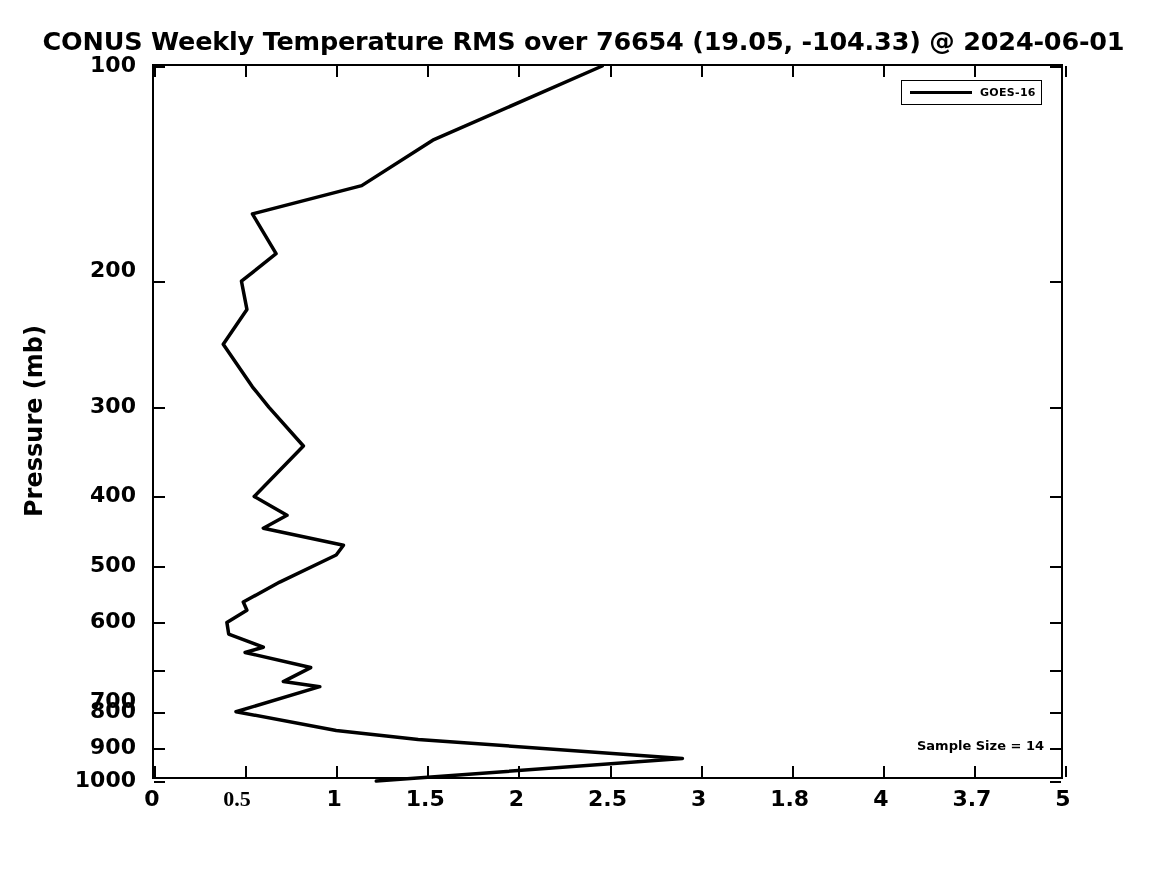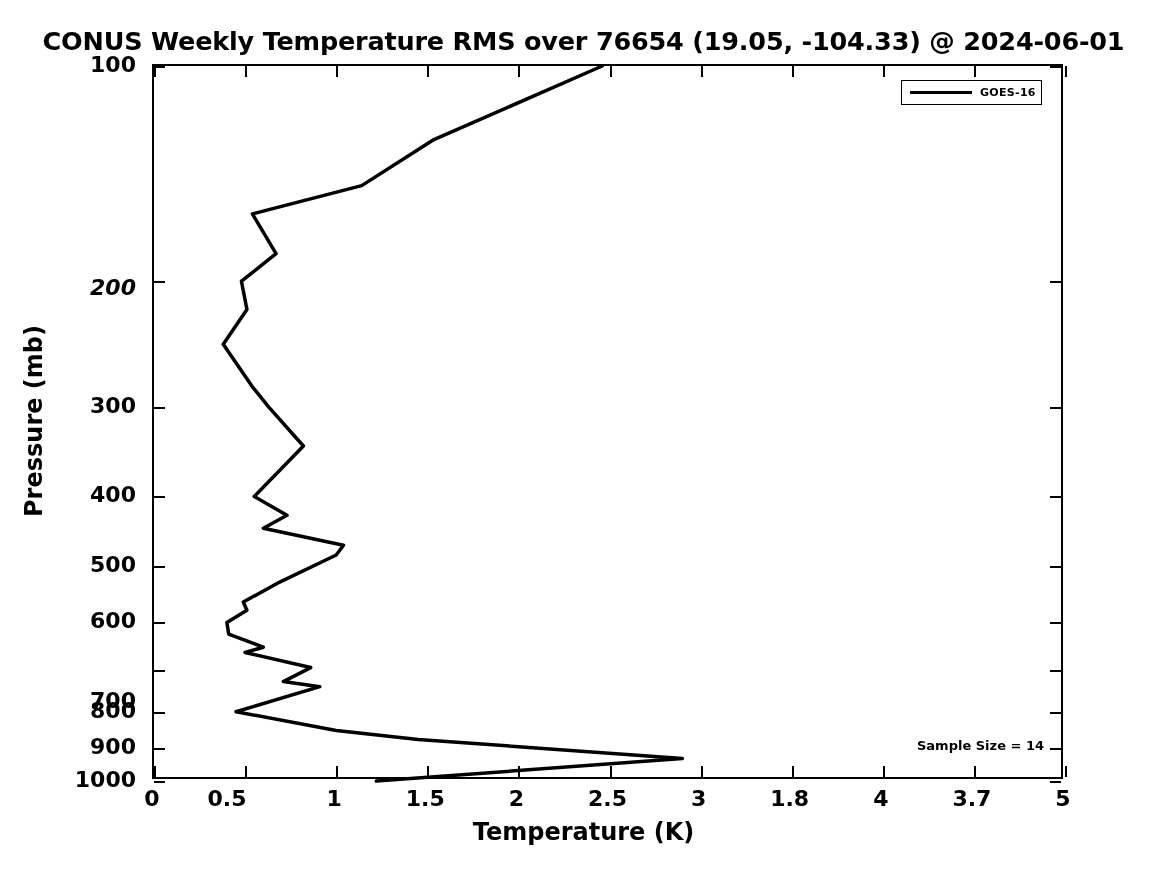--- a/index.html
+++ b/index.html
@@ -143,21 +143,20 @@
   }
 </style>
 </head>
 <body>
 
 <div id="figure">
 
   <div id="title">CONUS Weekly Temperature RMS over 76654 (19.05, -104.33) @ 2024-06-01</div>
 
   <div id="ylabel">Pressure (mb)</div>
-  <div id="xlabel">Temperature (K)</div>
 
   <div id="plot-area">
     <svg id="series-svg" viewBox="0 0 911 715" preserveAspectRatio="none">
       <polyline id="series-path" fill="none" stroke="#000000" stroke-width="3.5" stroke-linejoin="round" stroke-linecap="round" points="448.21,0.00 278.77,74.22 207.71,119.63 98.39,147.88 122.07,187.65 87.46,215.24 92.92,243.42 69.24,278.25 98.39,320.83 114.79,341.14 149.40,380.01 100.21,430.47 133.01,449.30 109.32,462.18 189.49,479.23 182.20,489.02 125.72,516.09 89.28,536.06 92.92,544.24 72.88,556.38 74.70,568.06 109.32,581.23 91.10,586.44 156.69,601.57 129.36,615.57 165.80,620.66 81.99,645.71 182.20,664.53 264.19,673.54 528.38,692.47 222.28,715.00"></polyline>
     </svg>
   <div class="ytick-mark " style="top: 0px;"></div>
       <div class="ytick-mark right" style="top: 0px;"></div>
       <div class="ytick-mark " style="top: 215.236px;"></div>
       <div class="ytick-mark right" style="top: 215.236px;"></div>
       <div class="ytick-mark " style="top: 341.142px;"></div>
@@ -201,31 +200,31 @@
     </div>
 
   <div id="legend">
     <div id="legend-line" style="border-top-color: rgb(0, 0, 0);"></div>
     <div id="legend-text">GOES-16</div>
   </div>
 
   <div id="sample-size">Sample Size = 14</div>
 
 <div class="ytick-label" style="right: 1031px; top: 64px;">100</div>
-    <div class="ytick-label" style="right: 1031px; top: 287px; font-style: italic;">200</div>
+    <div class="ytick-label" style="right: 1031px; top: 269px;">200</div>
     <div class="ytick-label" style="right: 1031px; top: 405.142px;">300</div>
     <div class="ytick-label" style="right: 1031px; top: 494.473px;">400</div>
     <div class="ytick-label" style="right: 1031px; top: 563.764px;">500</div>
     <div class="ytick-label" style="right: 1031px; top: 620.378px;">600</div>
     <div class="ytick-label" style="right: 1031px; top: 668.245px; margin-top: 32px;">700</div>
     <div class="ytick-label" style="right: 1031px; top: 709.709px;">800</div>
     <div class="ytick-label" style="right: 1031px; top: 746.283px;">900</div>
     <div class="ytick-label" style="right: 1031px; top: 779px;">1000</div>
     <div class="xtick-label" style="left: 152px;">0</div>
-    <div class="xtick-label" style="left: 227px;">0.5</div>
+    <div class="xtick-label" style="left: 237px; font-family: Liberation Serif, serif;">0.5</div>
     <div class="xtick-label" style="left: 334.2px;">1</div>
     <div class="xtick-label" style="left: 425.3px;">1.5</div>
     <div class="xtick-label" style="left: 516.4px;">2</div>
     <div class="xtick-label" style="left: 607.5px; text-align: right;">2.5</div>
     <div class="xtick-label" style="left: 698.6px;">3</div>
     <div class="xtick-label" style="left: 789.7px;">1.8</div>
     <div class="xtick-label" style="left: 880.8px;">4</div>
     <div class="xtick-label" style="left: 971.9px;">3.7</div>
     <div class="xtick-label" style="left: 1063px;">5</div>
   </div>

